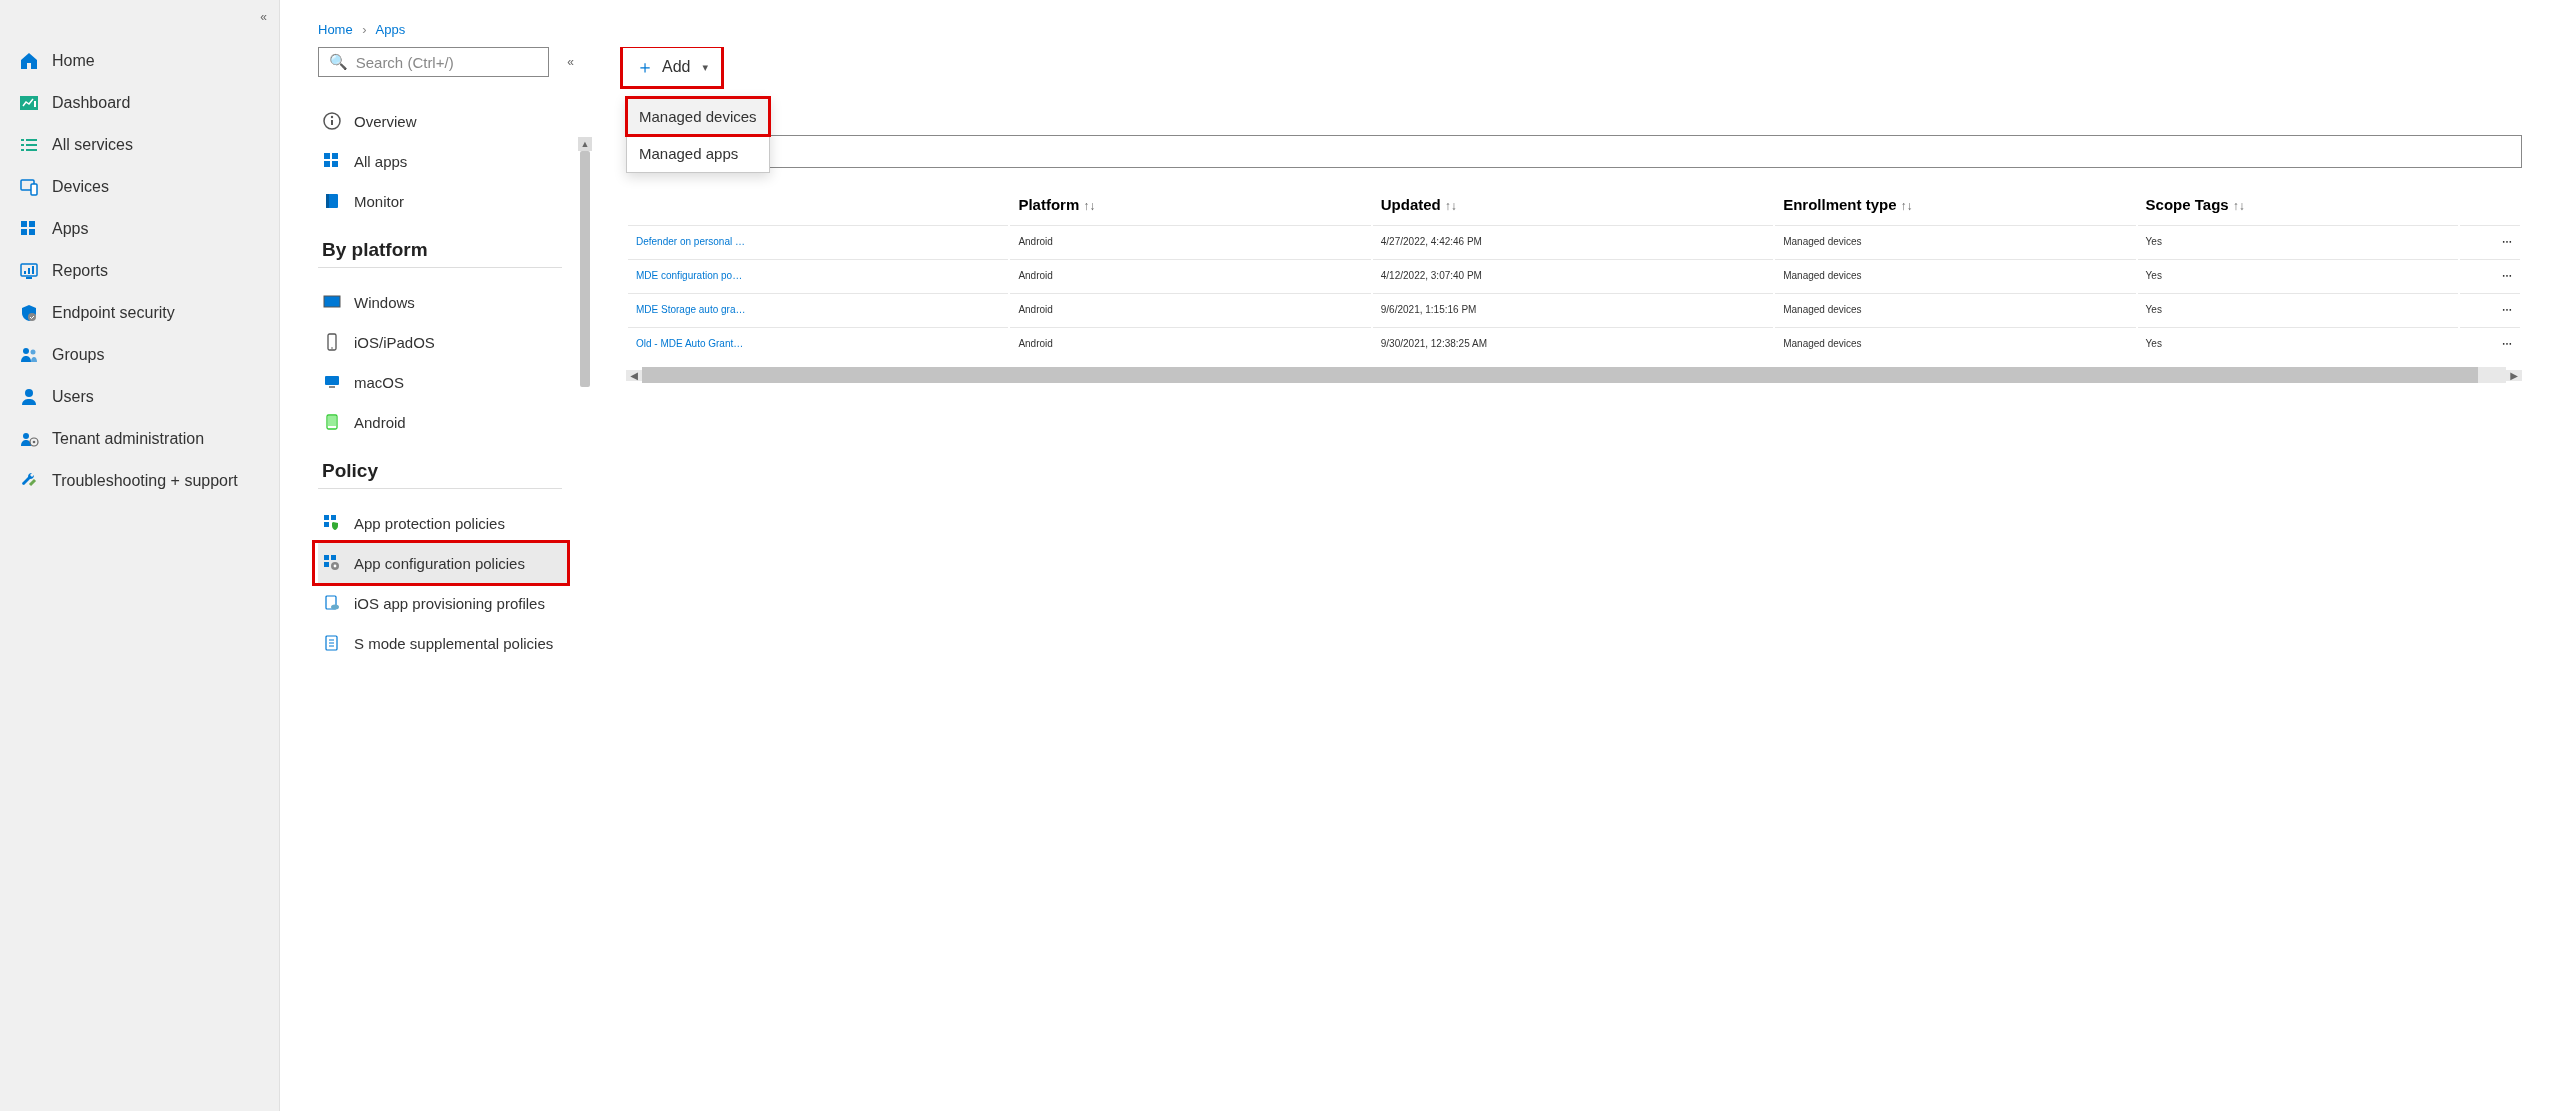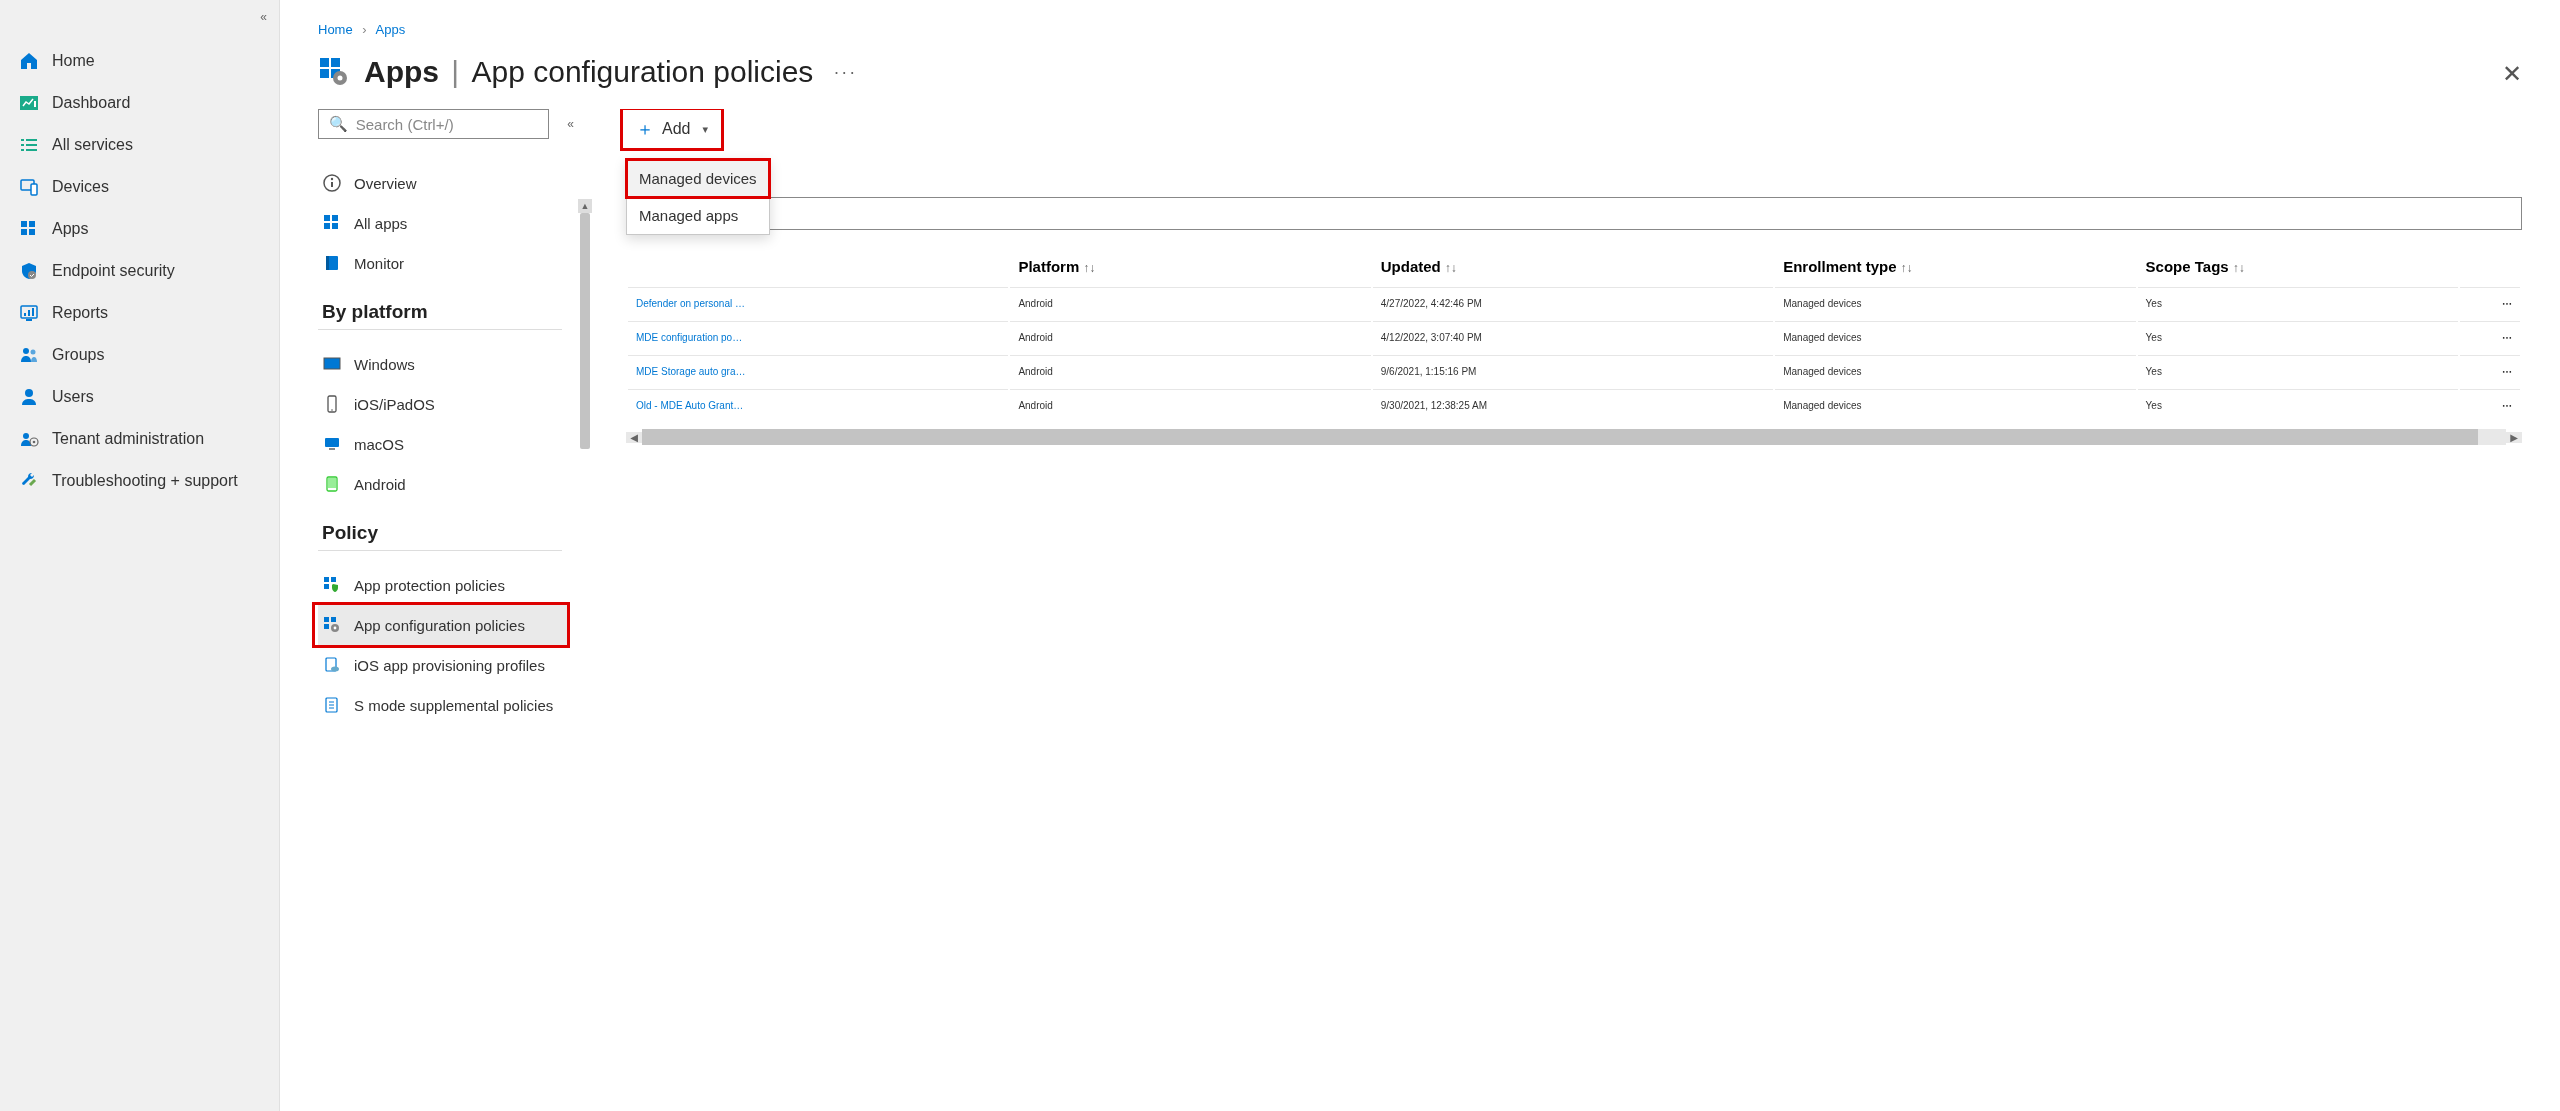--- a/index.html
+++ b/index.html
@@ -131,42 +131,42 @@
           <rect x="10" y="2" width="6" height="6" fill="#0078d4"></rect>
           <rect x="2" y="10" width="6" height="6" fill="#0078d4"></rect>
           <rect x="10" y="10" width="6" height="6" fill="#0078d4"></rect>
         </svg>
       </span>
     <span>Apps</span>
   </div>
   <div class="global-nav-item">
     <span class="gicon">
         <svg width="20" height="20" viewBox="0 0 20 20">
-          <path d="M10 2 L17 5 V10 C17 14 14 17 10 18 C6 17 3 14 3 10 V5 Z" fill="#0078d4"></path>
-          <circle cx="13" cy="14" r="4" fill="#888"></circle>
-          <path d="M11 14 L12.5 15.5 L15 13" stroke="#fff" stroke-width="1" fill="none"></path>
-        </svg>
-      </span>
-    <span>Endpoint security</span>
-  </div>
-  <div class="global-nav-item">
-    <span class="gicon">
-        <svg width="20" height="20" viewBox="0 0 20 20">
           <rect x="2" y="3" width="16" height="12" rx="1" fill="none" stroke="#0078d4" stroke-width="1.5"></rect>
           <rect x="5" y="10" width="2" height="3" fill="#0078d4"></rect>
           <rect x="9" y="7" width="2" height="6" fill="#0078d4"></rect>
           <rect x="13" y="5" width="2" height="8" fill="#0078d4"></rect>
           <rect x="7" y="16" width="6" height="2" fill="#0078d4"></rect>
         </svg>
       </span>
     <span>Reports</span>
   </div>
   <div class="global-nav-item">
     <span class="gicon">
         <svg width="20" height="20" viewBox="0 0 20 20">
+          <path d="M10 2 L17 5 V10 C17 14 14 17 10 18 C6 17 3 14 3 10 V5 Z" fill="#0078d4"></path>
+          <circle cx="13" cy="14" r="4" fill="#888"></circle>
+          <path d="M11 14 L12.5 15.5 L15 13" stroke="#fff" stroke-width="1" fill="none"></path>
+        </svg>
+      </span>
+    <span>Endpoint security</span>
+  </div>
+  <div class="global-nav-item">
+    <span class="gicon">
+        <svg width="20" height="20" viewBox="0 0 20 20">
           <circle cx="7" cy="6" r="3" fill="#0078d4"></circle>
           <circle cx="14" cy="7" r="2.5" fill="#5aa6de"></circle>
           <path d="M2 17 C2 12 5 11 7 11 C9 11 12 12 12 17 Z" fill="#0078d4"></path>
           <path d="M12 17 C12 13 14 12 15 12 C17 12 18 14 18 17 Z" fill="#5aa6de"></path>
         </svg>
       </span>
     <span>Groups</span>
   </div>
   <div class="global-nav-item">
     <span class="gicon">
@@ -200,39 +200,20 @@
 </div>
 
 <div class="main">
 
   <div class="breadcrumb">
     <a>Home</a>
     <span class="sep">›</span>
     <a>Apps</a>
   </div>
 
-  <div class="page-header">
-    <span class="appicon">
-      <svg width="32" height="32" viewBox="0 0 32 32">
-          <rect x="2" y="2" width="9" height="9" fill="#0078d4"></rect>
-          <rect x="13" y="2" width="9" height="9" fill="#0078d4"></rect>
-          <rect x="2" y="13" width="9" height="9" fill="#0078d4"></rect>
-          <rect x="13" y="13" width="9" height="9" fill="#0078d4"></rect>
-          <circle cx="22" cy="22" r="7" fill="#888"></circle>
-          <circle cx="22" cy="22" r="2.5" fill="#fff"></circle>
-        </svg>
-    </span>
-    <h1>
-      <span>Apps</span>
-      <span class="divider">|</span>
-      <span class="sub">App configuration policies</span>
-    </h1>
-    <span class="ellipsis">···</span>
-    <span class="close-x">✕</span>
-  </div>
 
   <div class="content-row">
 
     <div class="subnav">
       <div class="search-wrap">
         <div class="search-box">
           <span class="sicon">🔍</span>
           <span style="color:#888">Search (Ctrl+/)</span>
         </div>
         <span class="collapse2">«</span>

